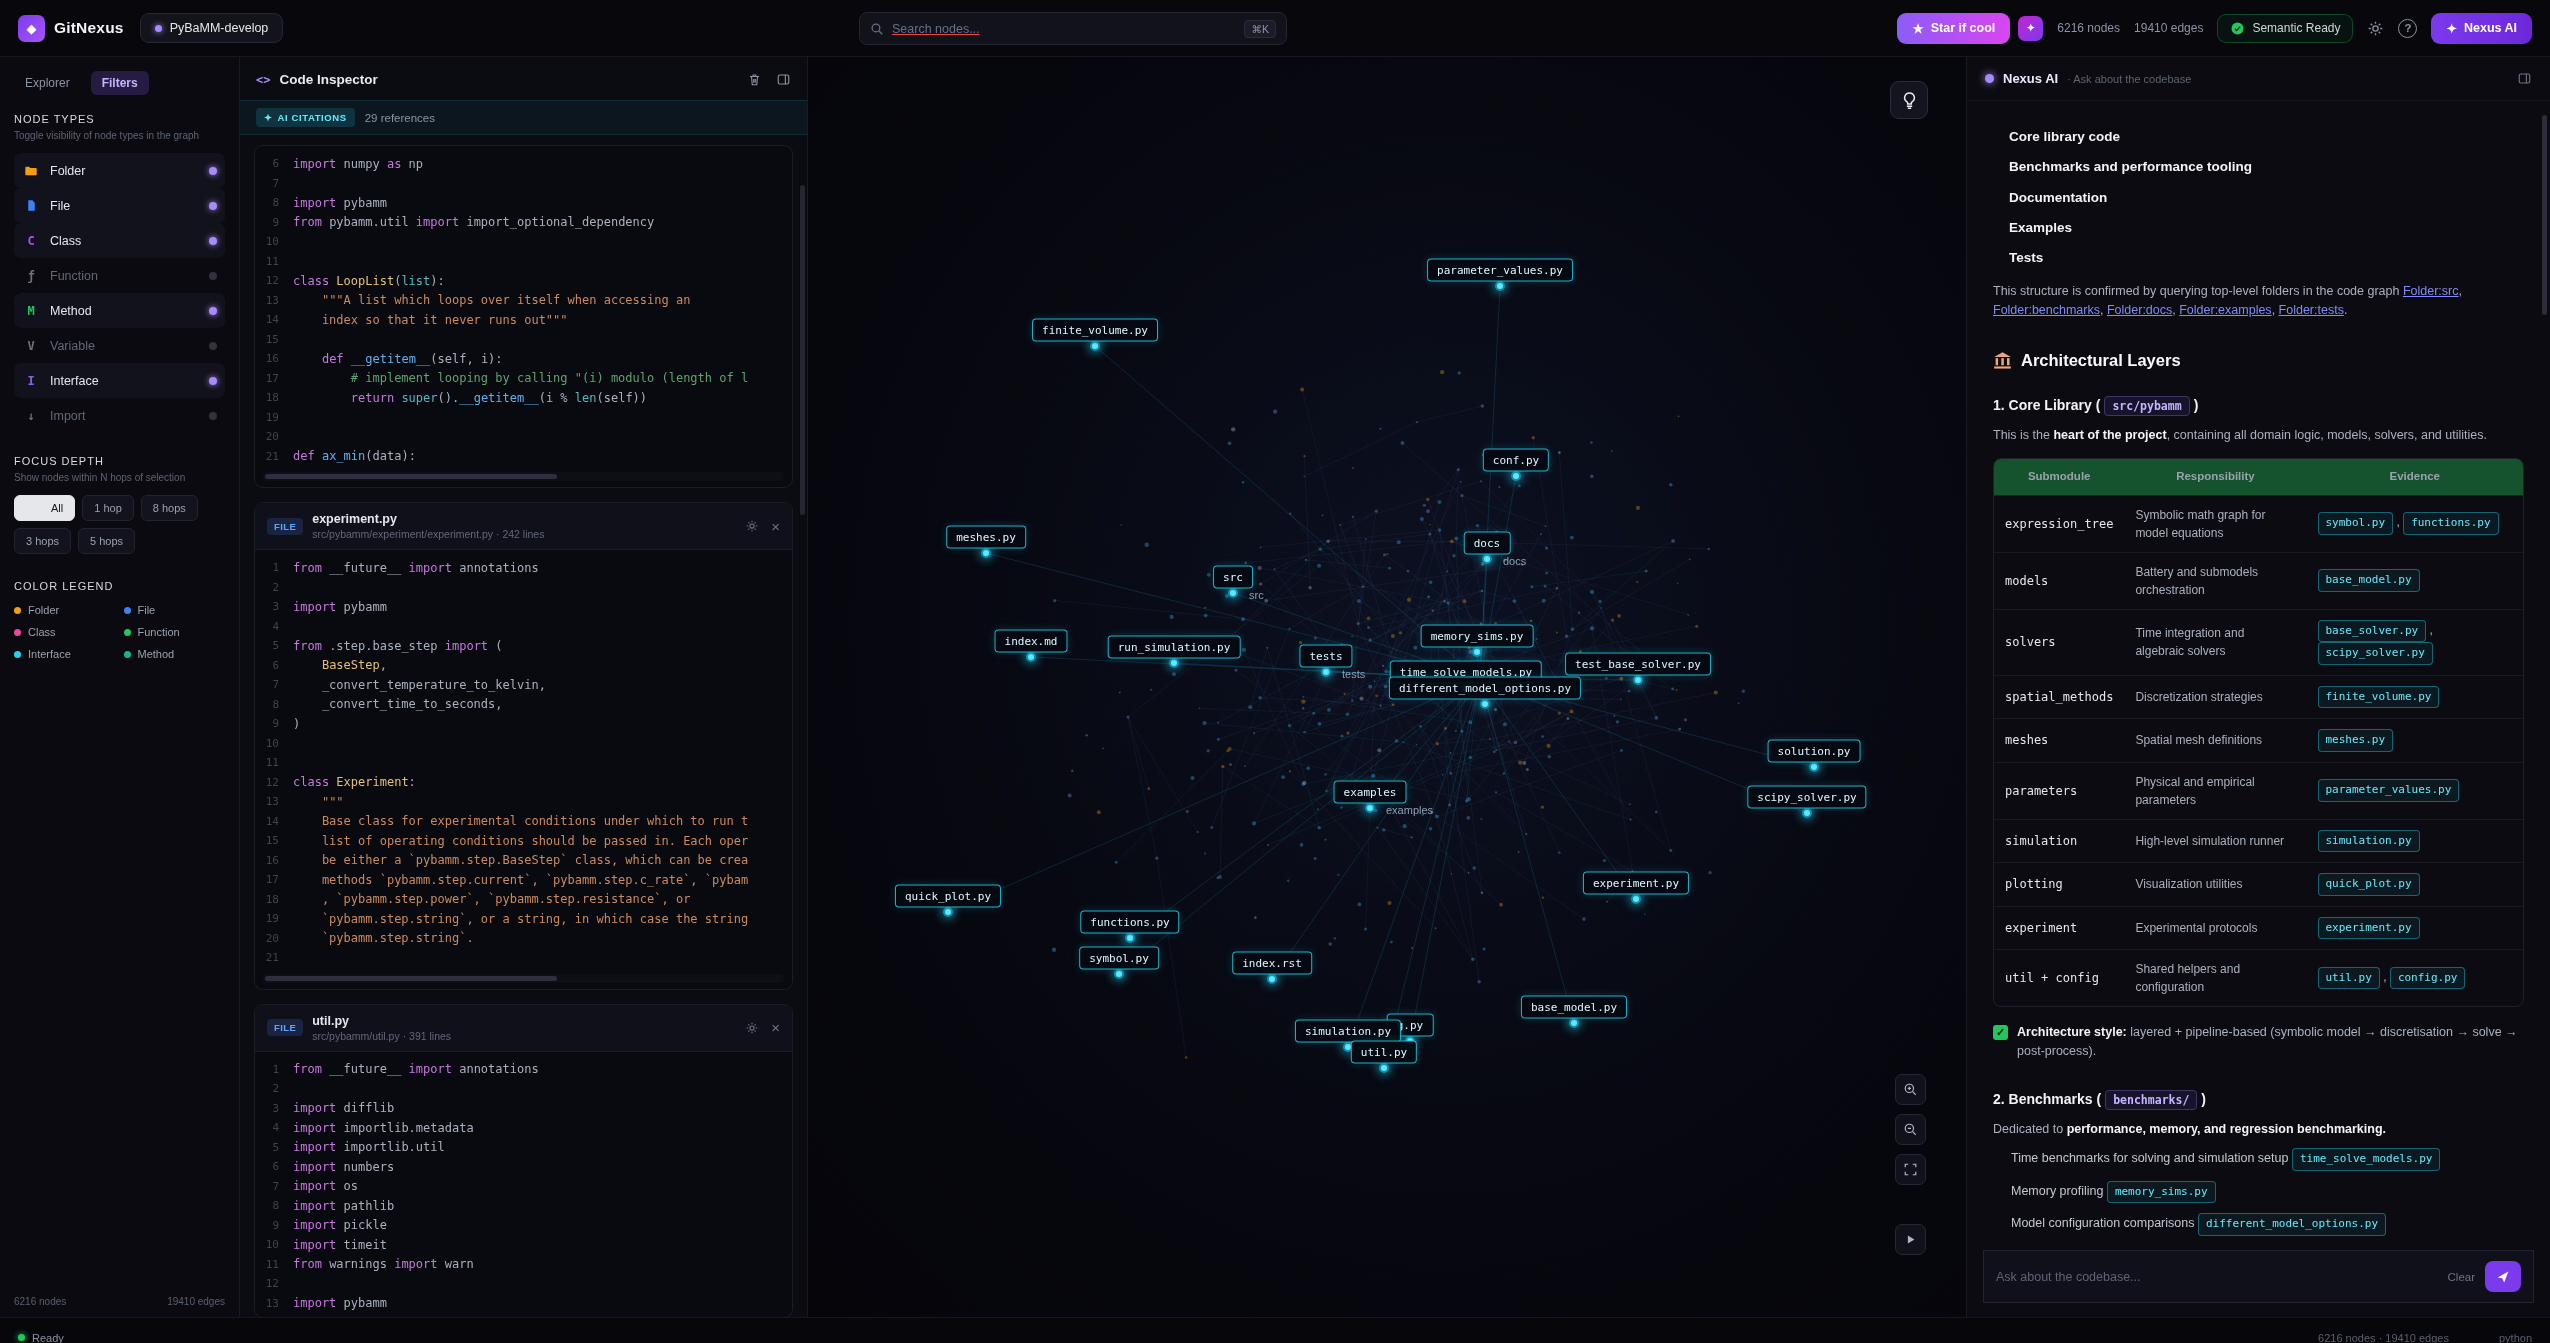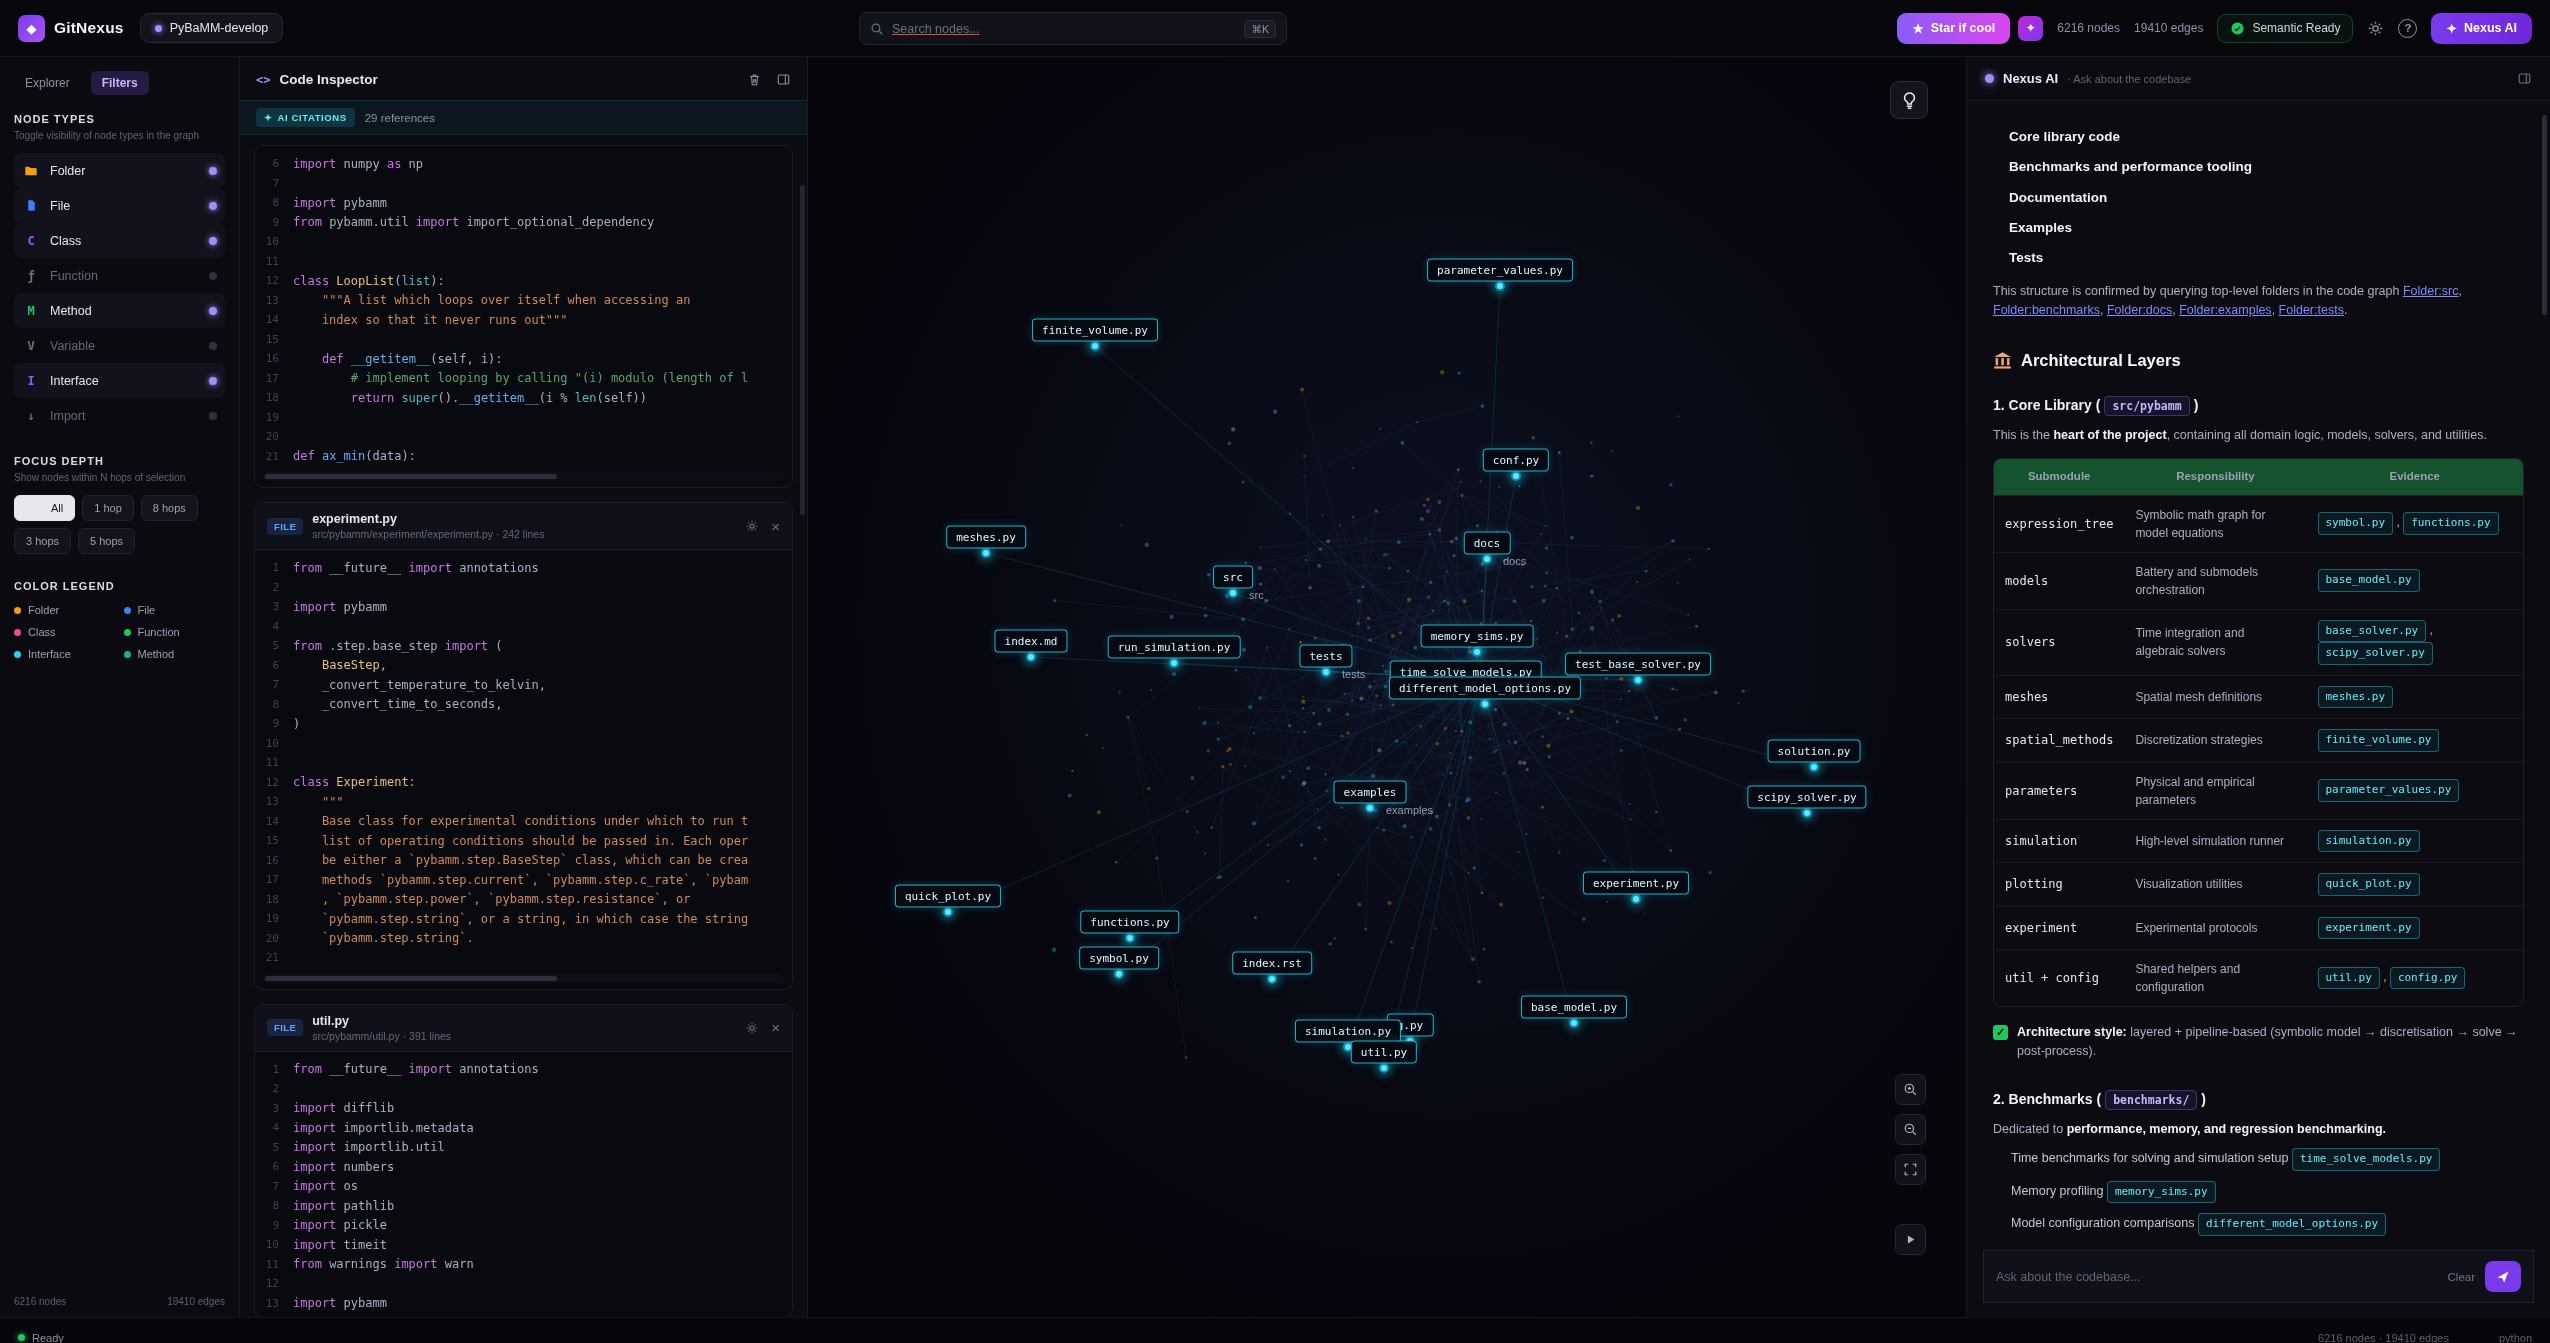--- a/index.html
+++ b/index.html
@@ -43,21 +43,21 @@
     font-family:"Liberation Sans", sans-serif; cursor:pointer; }
 
   
   .main { display:flex; height:1260px; }
 
   
   .sidebar { position:relative; width:240px; background:#0a0a10; border-right:1px solid #1a1a25; padding:14px 14px 0; }
   .side-tabs { display:flex; gap:10px; align-items:center; margin-bottom:18px; }
   .tab { font-size:12px; color:#8b93a5; padding:5px 11px; border-radius:6px; cursor:pointer; }
   .tab.active { background:rgba(139,92,246,.22); color:#c4b5fd; font-weight:700; }
-  .section-title { font-size:11px; font-weight:700; color:#d7dbe2; letter-spacing:1px; margin-bottom:5px; }
+  .section-title { font-size:11px; font-weight:400; color:#d7dbe2; letter-spacing:1px; margin-bottom:5px; }
   .section-sub { font-size:10px; color:#5d6472; margin-bottom:12px; }
   .nt-row { display:flex; align-items:center; gap:10px; height:35px; padding:0 8px; border-radius:7px; cursor:pointer; }
   .nt-row.active { background:#12121c; }
   .nt-icon { width:18px; display:flex; justify-content:center; font-size:12px; font-weight:700;
     font-family:"DejaVu Sans Mono", monospace; }
   .nt-label { font-size:12.5px; color:#616876; flex:1; }
   .nt-row.active .nt-label { color:#e5e7eb; }
   .nt-dot { width:8px; height:8px; border-radius:50%; }
   .focus-wrap { display:flex; flex-wrap:wrap; gap:7px; }
   .focus-btn { font-size:11px; color:#9aa1af; background:#13131d; border:1px solid #232330; border-radius:6px;
@@ -1123,28 +1123,28 @@
                 <td class="td-sub">models</td>
                 <td class="td-resp">Battery and submodels orchestration</td>
                 <td><span class="chip-cyan">base_model.py</span></td>
               </tr>
               <tr>
                 <td class="td-sub">solvers</td>
                 <td class="td-resp">Time integration and algebraic solvers</td>
                 <td><span class="chip-cyan">base_solver.py</span> , <span class="chip-cyan">scipy_solver.py</span></td>
               </tr>
               <tr>
+                <td class="td-sub">spatial_methods</td>
+                <td class="td-resp">Discretization strategies</td>
+                <td><span class="chip-cyan">finite_volume.py</span></td>
+              </tr>
+              <tr>
                 <td class="td-sub">meshes</td>
                 <td class="td-resp">Spatial mesh definitions</td>
                 <td><span class="chip-cyan">meshes.py</span></td>
-              </tr>
-              <tr>
-                <td class="td-sub">spatial_methods</td>
-                <td class="td-resp">Discretization strategies</td>
-                <td><span class="chip-cyan">finite_volume.py</span></td>
               </tr>
               <tr>
                 <td class="td-sub">parameters</td>
                 <td class="td-resp">Physical and empirical parameters</td>
                 <td><span class="chip-cyan">parameter_values.py</span></td>
               </tr>
               <tr>
                 <td class="td-sub">simulation</td>
                 <td class="td-resp">High-level simulation runner</td>
                 <td><span class="chip-cyan">simulation.py</span></td>

